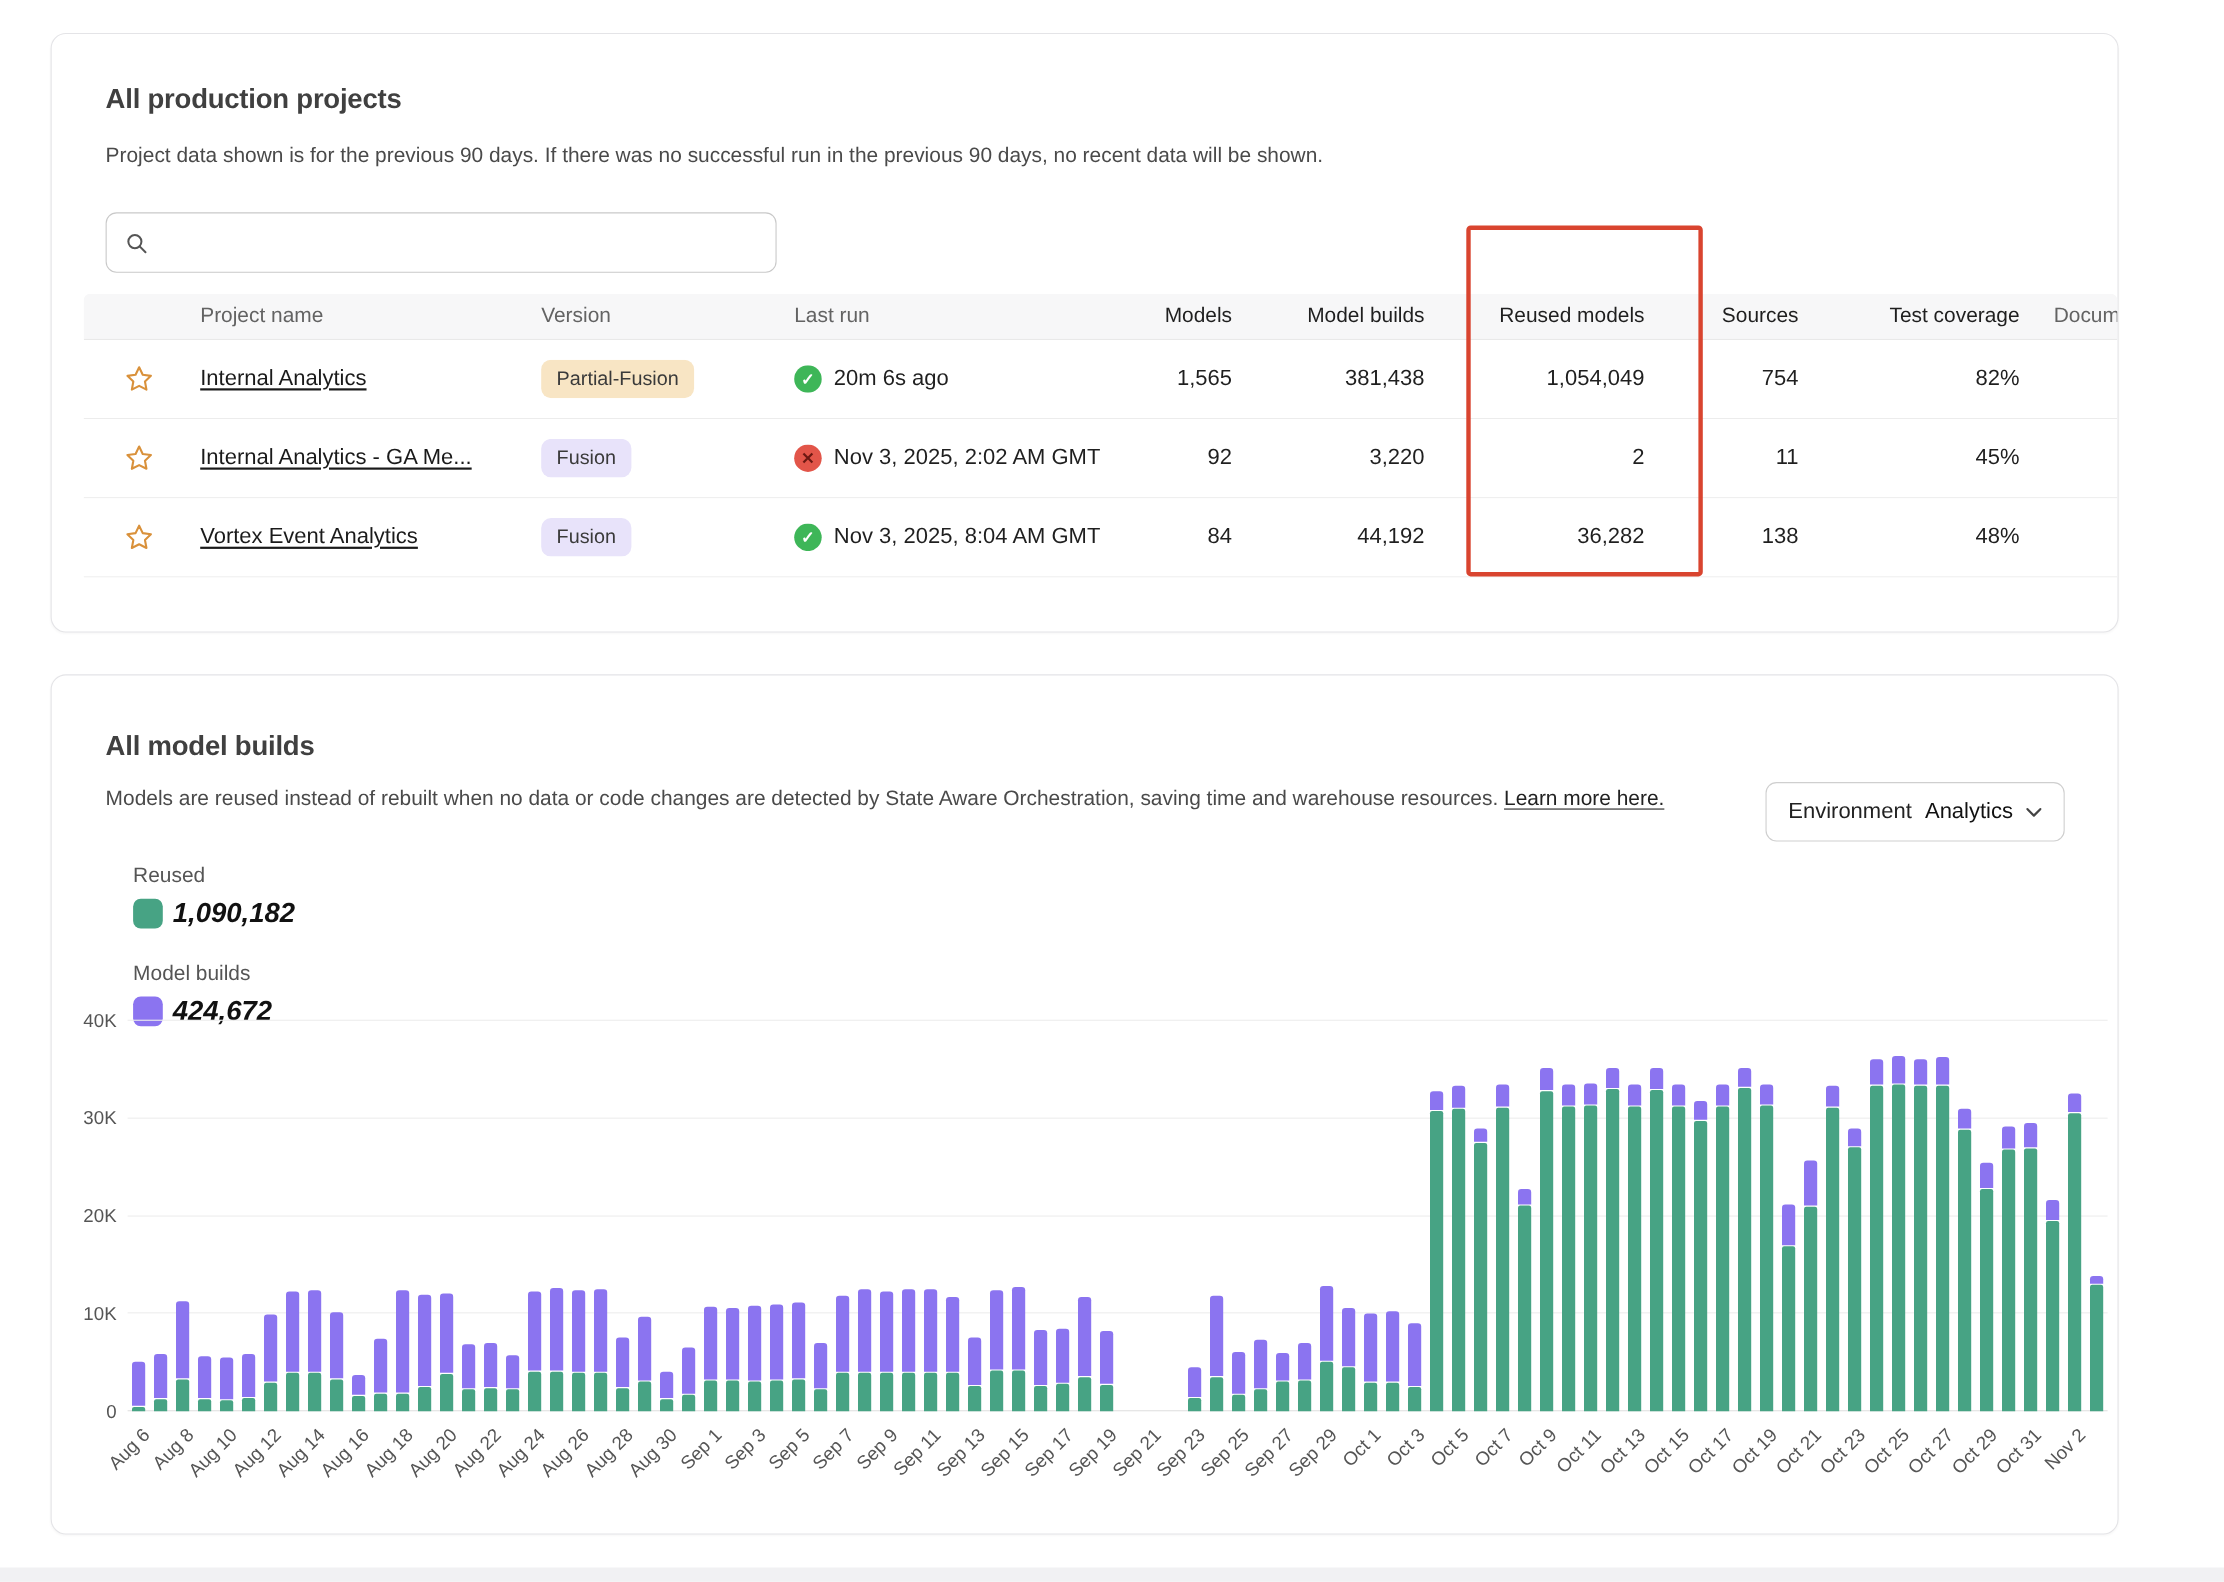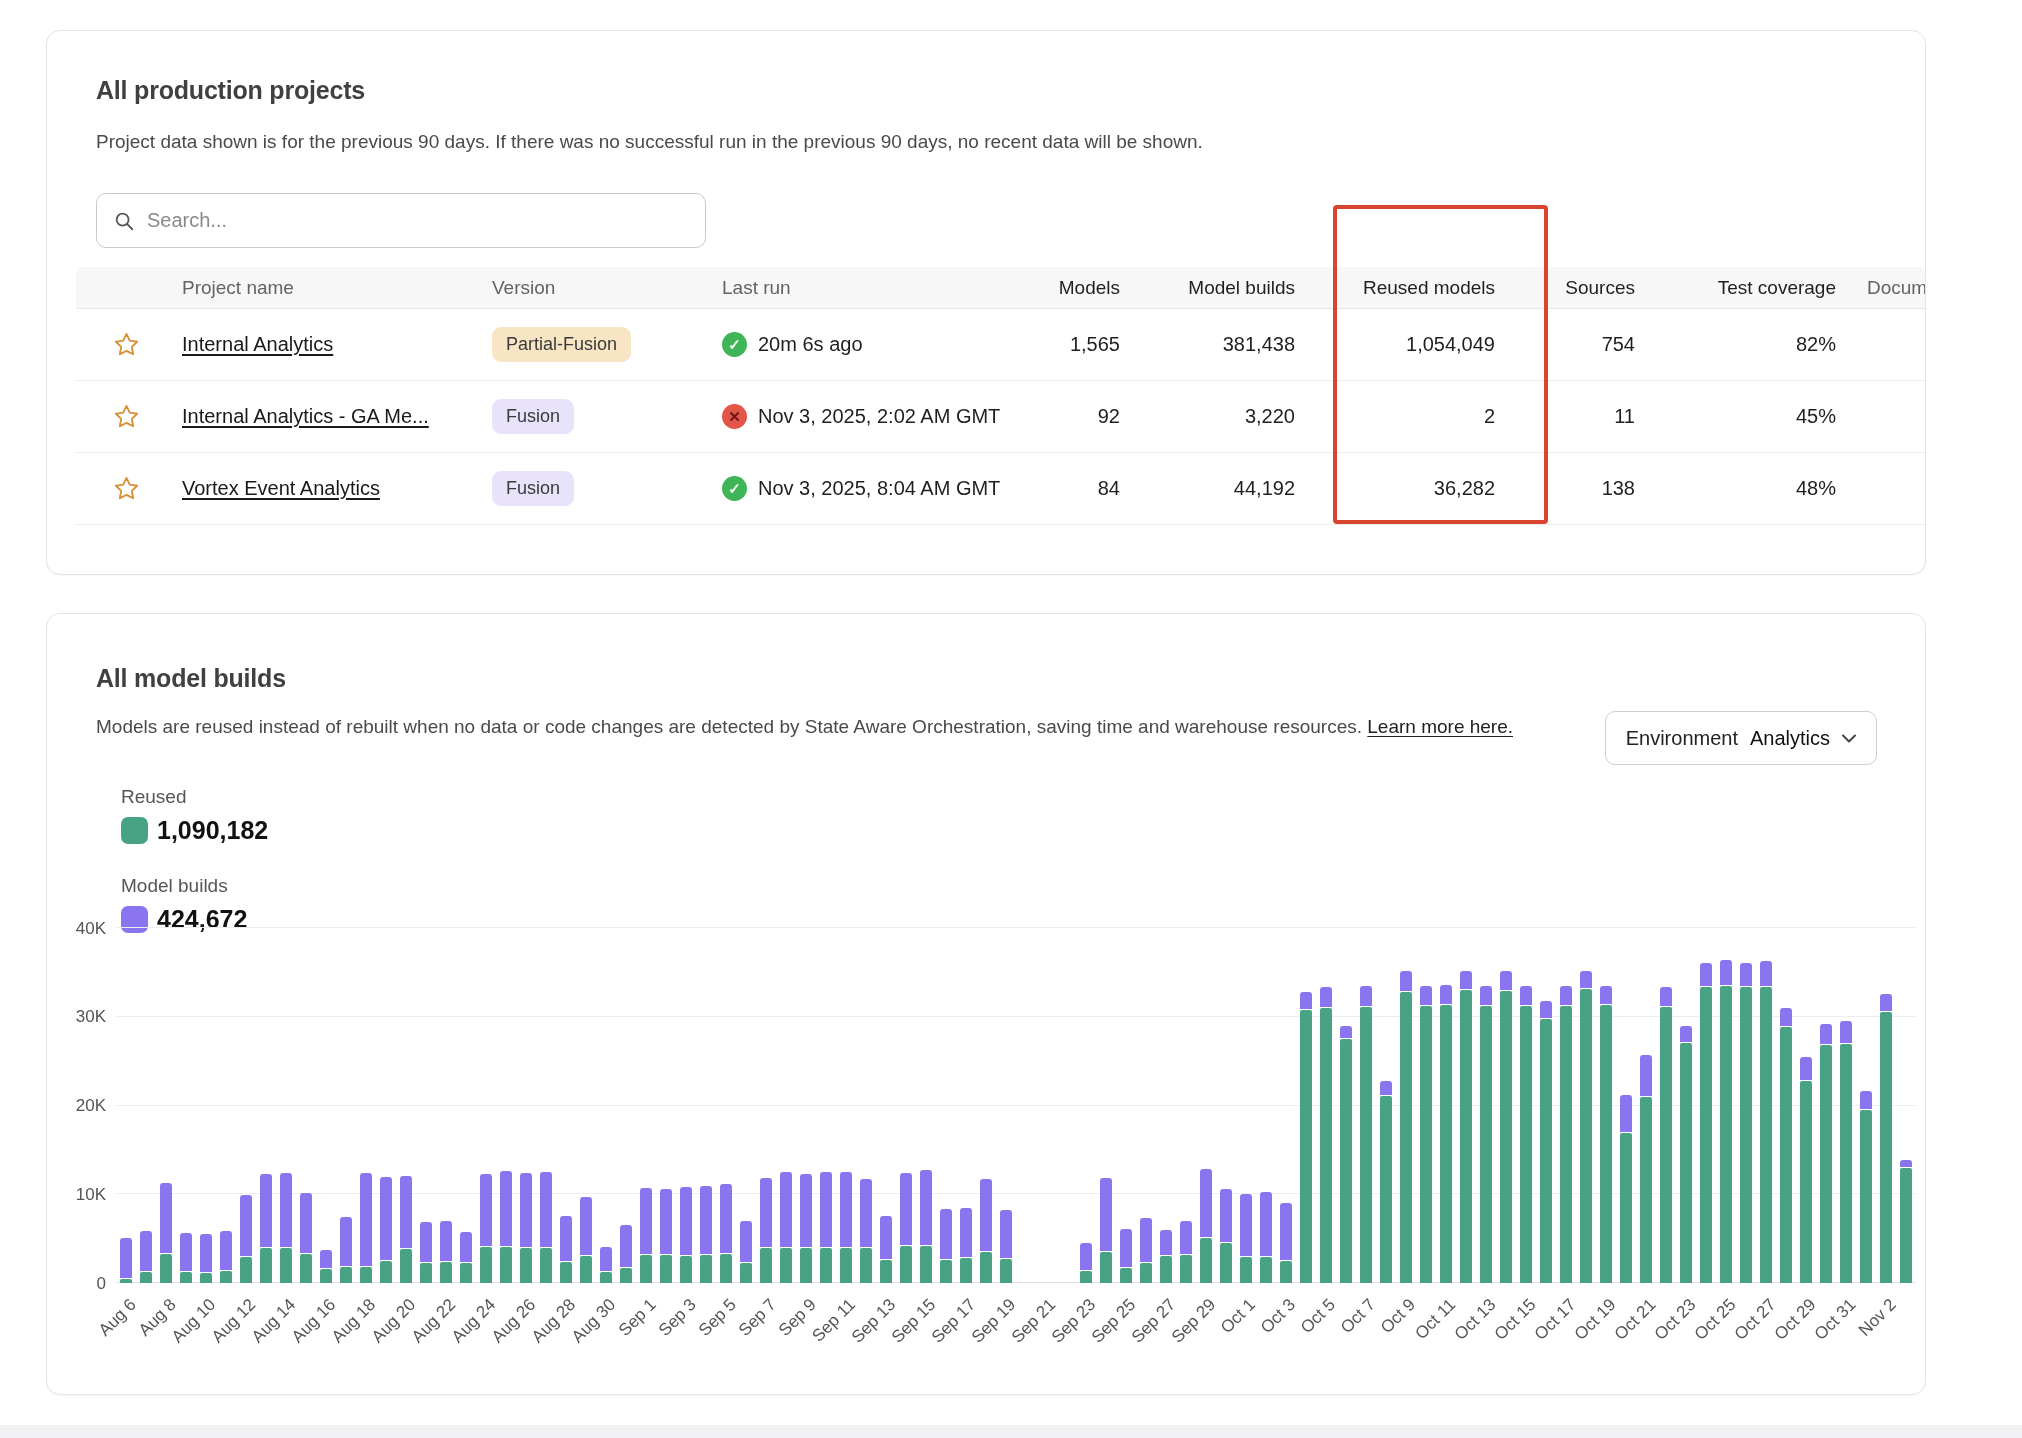--- a/index.html
+++ b/index.html
@@ -45,21 +45,21 @@
     border:4px solid #d9442f; border-radius:4px; pointer-events:none; z-index:5; }
   
   .env-btn { position:absolute; right:48px; top:97px; height:54px; border:1.5px solid #cfcfcf;
     border-radius:10px; background:#fff; display:flex; align-items:center; gap:12px;
     padding:0 20px; font-size:20px; cursor:pointer; font-family:"Liberation Sans", sans-serif; }
   .env-btn .env-label { color:#222; }
   .env-btn .env-value { color:#111; font-weight:500; }
   .learn-link { text-decoration:underline; text-underline-offset:3px; color:#222; font-weight:500; cursor:pointer; }
   .legend { position:absolute; left:74px; top:172px; display:flex; gap:30px;flex-direction:column; }
   .legend-item .legend-label { font-size:19px; color:#555; margin-bottom:8px; }
-  .legend-row { display:flex; align-items:center; gap:9px; }
+  .legend-row { display:flex; align-items:center; gap:9px;font-style:italic; }
   .legend-swatch { width:27px; height:27px; border-radius:7px; }
   .legend-value { font-size:25px; font-weight:700; color:#111; }
   
   .chart-ylabels { position:absolute; left:0; top:0; width:59px; }
   .chart-ylabels .yl { position:absolute; right:0; width:59px; text-align:right;
     font-size:17px; color:#555; line-height:21px; }
   .chart-plot { position:absolute; left:69px; top:314px; width:1800px; height:355px;
     display:flex; align-items:flex-end; }
   .gridline { position:absolute; left:0; right:0; height:1px; background:#ededed; z-index:0; }
   .gridline.zero { background:#e0e0e0; }
@@ -78,21 +78,20 @@
 
 <section class="card" id="card-projects">
   <h2 class="card-title" style="top:45px;">All production projects</h2>
   <p class="card-sub" style="top:98px;">Project data shown is for the previous 90 days. If there was no successful run in the previous 90 days, no recent data will be shown.</p>
 
   <div class="search-box">
     <svg width="22" height="22" viewBox="0 0 24 24" fill="none" stroke="#555" stroke-width="2" stroke-linecap="round">
       <circle cx="10.5" cy="10.5" r="6.5"></circle>
         <line x1="15.5" y1="15.5" x2="21" y2="21"></line>
     </svg>
-    <input type="text" placeholder="Search..." style="">
   </div>
 
   <div class="table-wrap">
     <div class="t-row t-head" id="table-head">
         <div class="cell fav"></div>
         <div class="cell">Project name</div>
         <div class="cell">Version</div>
         <div class="cell">Last run</div>
         <div class="cell num" style="font-size: 19px;">Models</div>
         <div class="cell num" style="font-size: 19px;">Model builds</div>

